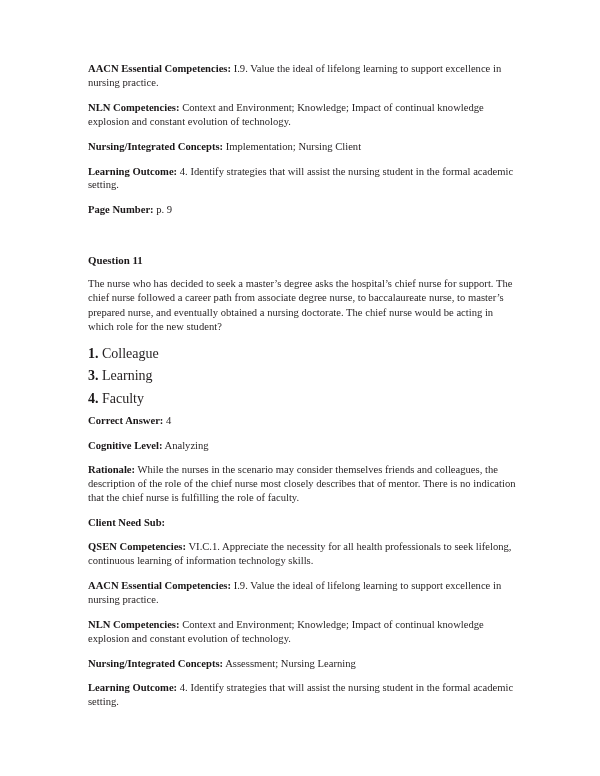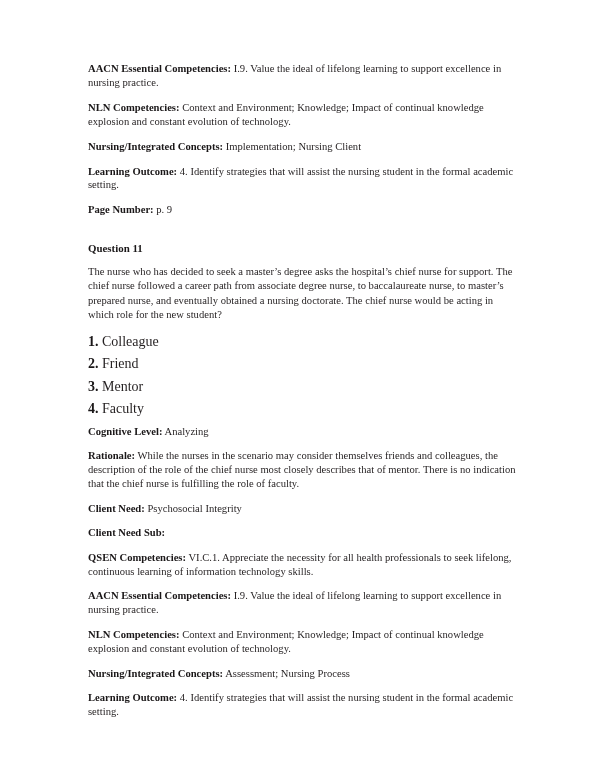--- a/index.html
+++ b/index.html
@@ -35,21 +35,21 @@
     color: #1a1718;
   }
   .q-heading {
     font-size: 10.9px;
     font-weight: bold;
     line-height: 14px;
     margin: 0 0 10px 0;
     color: #1a1718;
   }
   .gap-before-question {
-    margin-top: 24px;
+    margin-top: 36px;
   }
   .stem {
     font-size: 10.6px;
     line-height: 14.2px;
     margin: 0 16px 13px 0;
     width: 432px;
     color: #231f20;
   }
   .option {
     font-size: 14px;
@@ -107,50 +107,46 @@
     <h2 class="q-heading gap-before-question">Question 11</h2>
 
     <p class="stem">The nurse who has decided to seek a master’s degree asks the hospital’s chief nurse for support. The chief nurse followed a career path from associate degree nurse, to baccalaureate nurse, to master’s prepared nurse, and eventually obtained a nursing doctorate. The chief nurse would be acting in which role for the new student?</p>
 
     <div>
       <p class="option">
         <span class="num">1.</span>
         <span>Colleague</span>
       </p>
       <p class="option">
-        <span class="num">2.</span>
-        <span>Friend</span>
-      </p>
-      <p class="option">
         <span class="num">3.</span>
-        <span>Mentor</span>
+        <span>Learning</span>
       </p>
       <p class="option">
         <span class="num">4.</span>
         <span>Faculty</span>
       </p>
     </div>
 
     <div>
 
+      <p class="block tight">
+        <span class="lbl">Correct Answer:</span>
+        <span>4</span>
+      </p>
 
       <p class="block tight">
         <span class="lbl">Cognitive Level:</span>
         <span>Analyzing</span>
       </p>
 
       <p class="block">
         <span class="lbl">Rationale:</span>
         <span>While the nurses in the scenario may consider themselves friends and colleagues, the description of the role of the chief nurse most closely describes that of mentor. There is no indication that the chief nurse is fulfilling the role of faculty.</span>
       </p>
 
-      <p class="block tight">
-        <span class="lbl">Client Need:</span>
-        <span>Psychosocial Integrity</span>
-      </p>
 
       <p class="block tight">
         <span class="lbl">Client Need Sub:</span>
         <span></span>
       </p>
 
       <p class="block">
         <span class="lbl">QSEN Competencies:</span>
         <span>VI.C.1. Appreciate the necessity for all health professionals to seek lifelong, continuous learning of information technology skills.</span>
       </p>
@@ -160,21 +156,21 @@
         <span>I.9. Value the ideal of lifelong learning to support excellence in nursing practice.</span>
       </p>
 
       <p class="block">
         <span class="lbl">NLN Competencies:</span>
         <span>Context and Environment; Knowledge; Impact of continual knowledge explosion and constant evolution of technology.</span>
       </p>
 
       <p class="block tight">
         <span class="lbl">Nursing/Integrated Concepts:</span>
-        <span>Assessment; Nursing Process</span>
+        <span>Assessment; Nursing Learning</span>
       </p>
 
       <p class="block">
         <span class="lbl">Learning Outcome:</span>
         <span>4. Identify strategies that will assist the nursing student in the formal academic setting.</span>
       </p>
 
     </div>
   </div>
 

